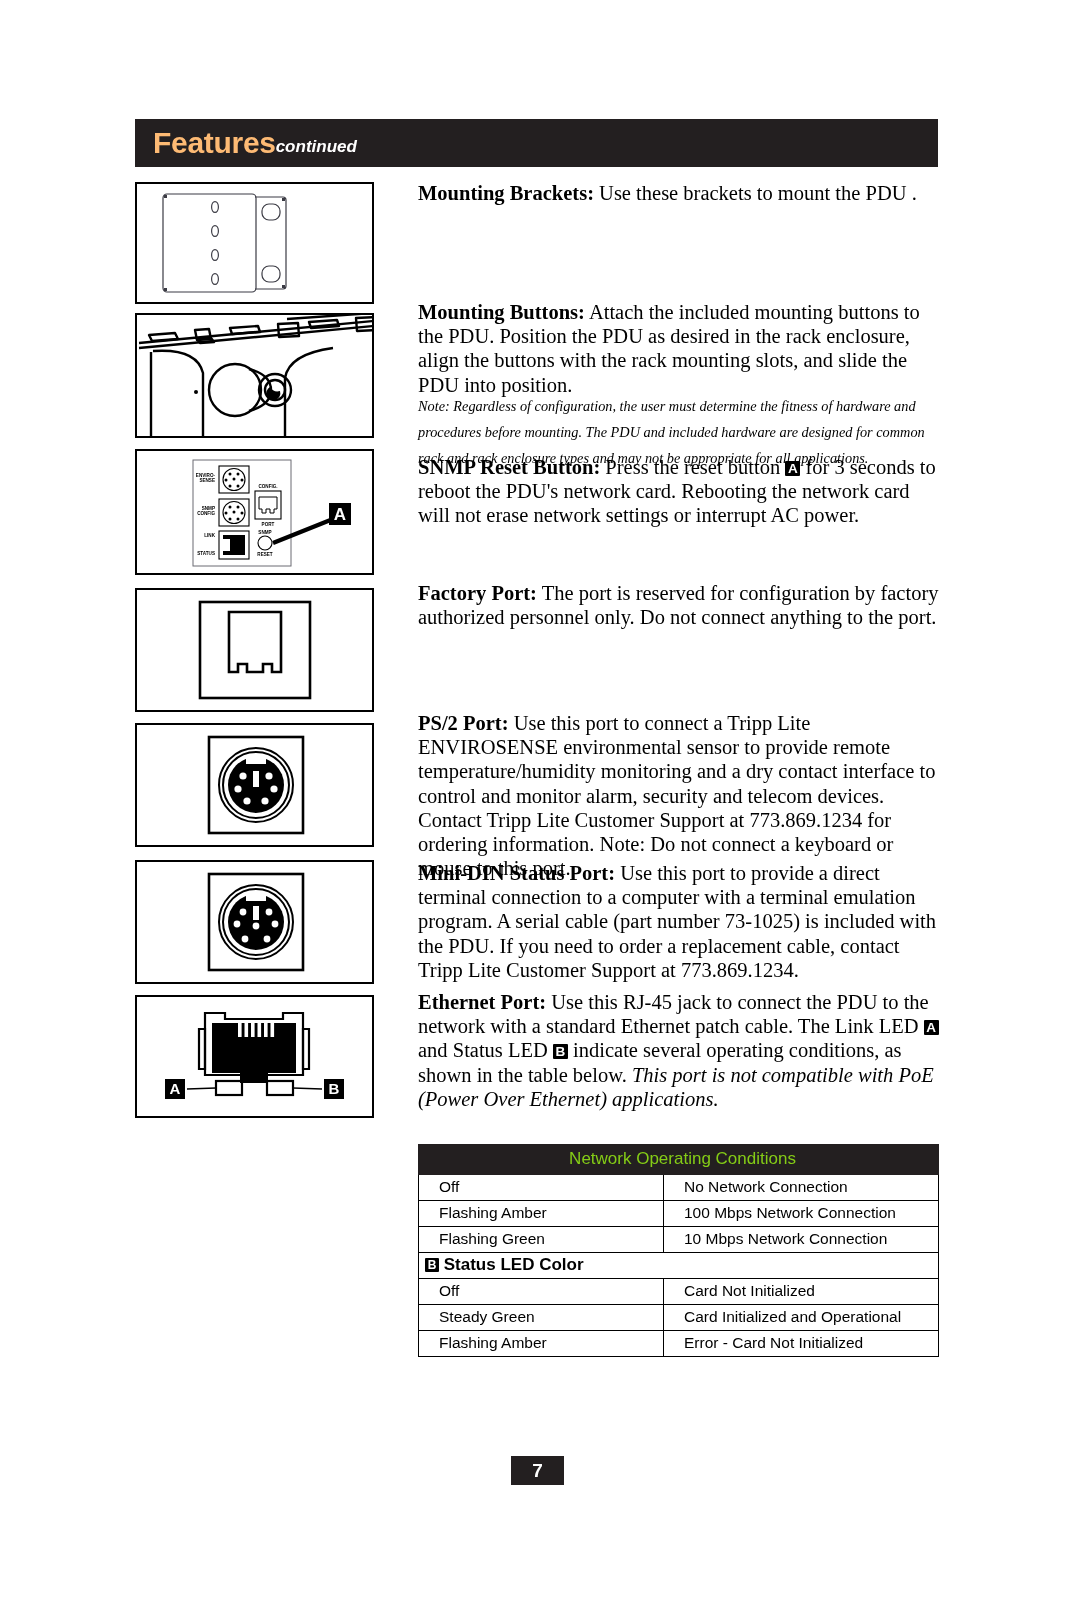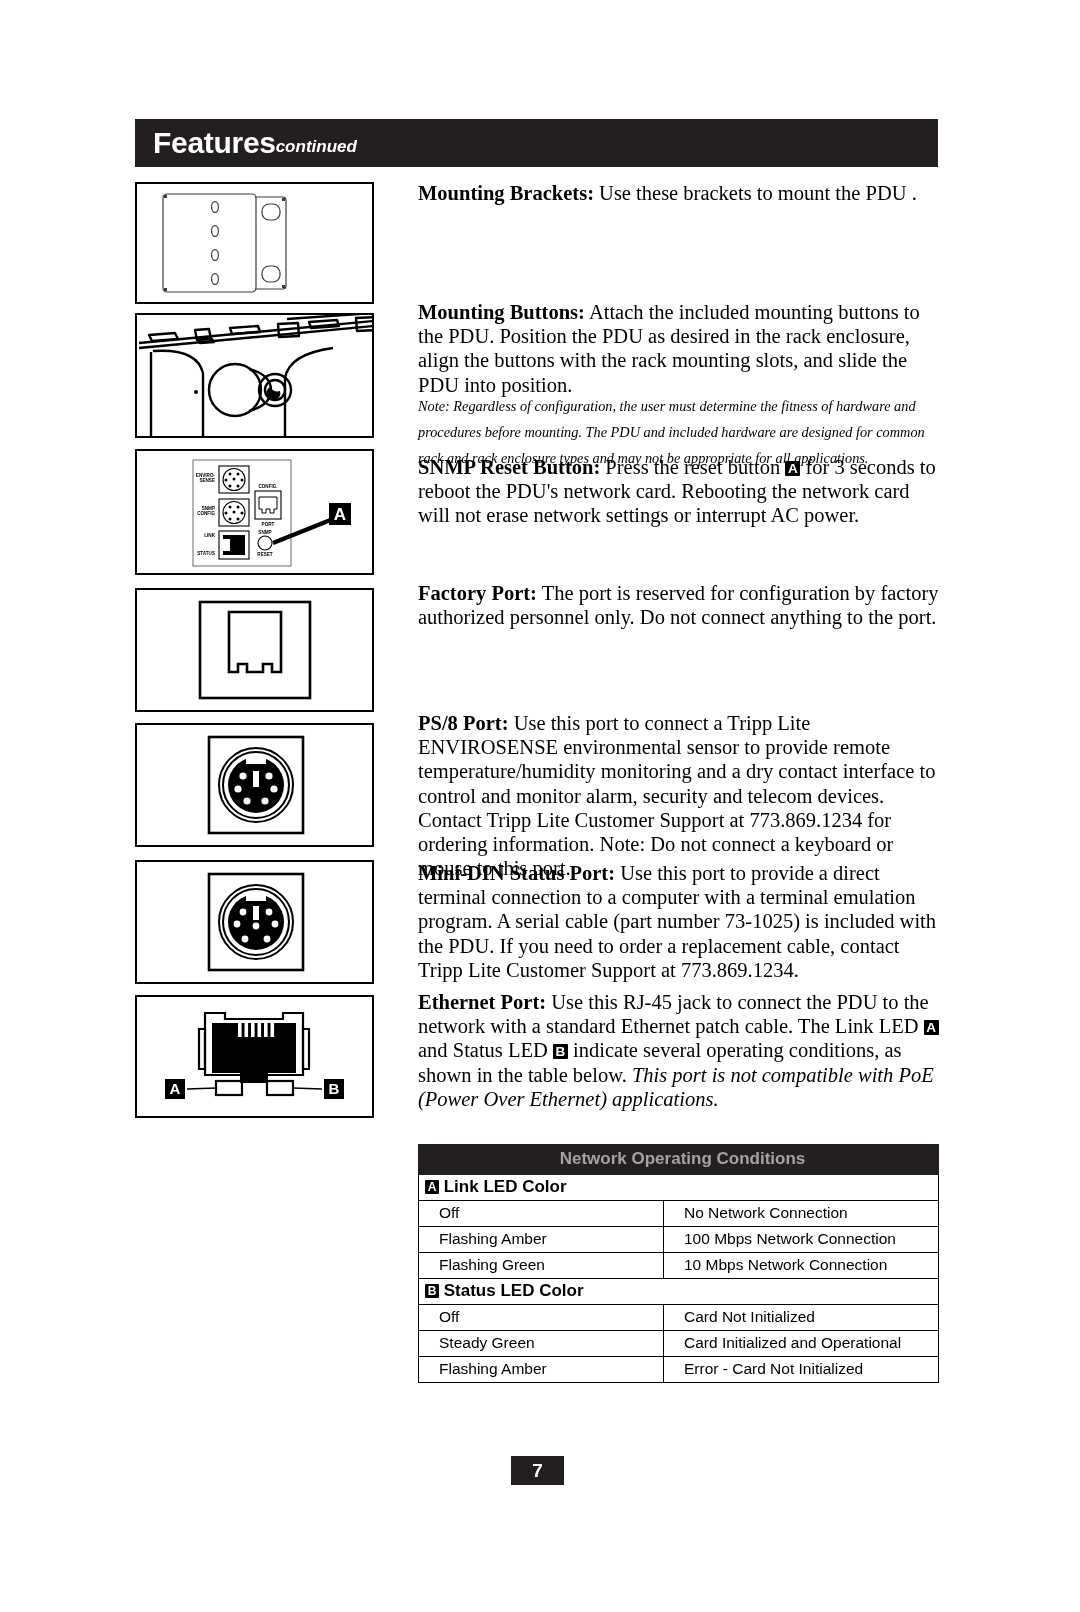--- a/index.html
+++ b/index.html
@@ -11,21 +11,21 @@
   }
   .page{position:absolute;left:0;top:0;width:1080px;height:1612px;overflow:hidden;}
 
   
   .header-bar{
     position:absolute;left:135px;top:119px;width:803px;height:48px;
     background:#231f20;display:flex;align-items:center;
   }
   .header-title{
     font-family:"Liberation Sans", sans-serif;
-    color:#ffffff;font-weight:bold;font-size:30px;letter-spacing:-0.3px;
+    color:#fdba74;font-weight:bold;font-size:30px;letter-spacing:-0.3px;
     margin-left:18px;line-height:1;
   }
   .header-sub{
     font-family:"Liberation Sans", sans-serif;
     color:#ffffff;font-weight:bold;font-style:italic;font-size:17px;
     line-height:1;position:relative;top:3px;
   }
 
   
   .figbox{
@@ -83,21 +83,21 @@
 
   
   .tbl-wrap{position:absolute;left:418px;top:1144px;width:521px;}
   table.cond{
     border-collapse:collapse;width:100%;
     font-family:"Liberation Sans", sans-serif;
     font-size:15.5px;color:#000;
   }
   table.cond td{border:1px solid #000;padding:2px 6px 3px 20px;height:20px;}
   tr.tbl-head td{
-    background:#231f20;color:#a3a3a3;font-weight:bold;text-align:center;
+    background:#231f20;color:#84cc16;font-weight:normal;text-align:center;
     font-size:17px;padding:4px 0 5px 8px;border:1px solid #231f20;
   }
   tr.sec td{font-weight:bold;font-size:17px;padding:2px 6px 3px 6px;}
   td.c1{width:218px;}
 
   
   .pagenum{
     position:absolute;left:511px;top:1456px;width:53px;height:29px;
     background:#231f20;color:#fff;
     font-family:"Liberation Sans", sans-serif;font-weight:bold;font-size:19px;
@@ -300,41 +300,38 @@
 
   <div class="col p-snmp">
     <p class="para"><b>SNMP Reset Button:</b><span> Press the reset button </span><span class="badge">A</span><span> for 3 seconds to reboot the PDU's network card. Rebooting the network card will not erase network settings or interrupt AC power.</span></p>
   </div>
 
   <div class="col p-factory">
     <p class="para"><b>Factory Port:</b><span> The port is reserved for configuration by factory authorized personnel only. Do not connect anything to the port.</span></p>
   </div>
 
   <div class="col p-ps2">
-    <p class="para"><b>PS/8 Port:</b><span> Use this port to connect a Tripp Lite ENVIROSENSE environmental sensor to provide remote temperature/humidity monitoring and a dry contact interface to control and monitor alarm, security and telecom devices. Contact Tripp Lite Customer Support at 773.869.1234 for ordering information. Note: Do not connect a keyboard or mouse to this port.</span></p>
+    <p class="para"><b>PS/2 Port:</b><span> Use this port to connect a Tripp Lite ENVIROSENSE environmental sensor to provide remote temperature/humidity monitoring and a dry contact interface to control and monitor alarm, security and telecom devices. Contact Tripp Lite Customer Support at 773.869.1234 for ordering information. Note: Do not connect a keyboard or mouse to this port.</span></p>
   </div>
 
   <div class="col p-midi">
     <p class="para"><b>Mini-DIN Status Port:</b><span> Use this port to provide a direct terminal connection to a computer with a terminal emulation program. A serial cable (part number 73-1025) is included with the PDU. If you need to order a replacement cable, contact Tripp Lite Customer Support at 773.869.1234.</span></p>
   </div>
 
   <div class="col p-eth">
     <p class="para"><b>Ethernet Port:</b><span> Use this RJ-45 jack to connect the PDU to the network with a standard Ethernet patch cable. The Link LED </span><span class="badge">A</span><span> and Status LED </span><span class="badge">B</span><span> indicate several operating conditions, as shown in the table below. </span><span class="italic">This port is not compatible with PoE (Power Over Ethernet) applications.</span></p>
   </div>
 
   <div class="tbl-wrap">
     <table class="cond">
       <tbody>
         <tr class="tbl-head">
           <td colspan="2">Network Operating Conditions</td>
         </tr>
 
-        <tr class="sec">
-          <td colspan="2"><span class="badge-sm">A</span>&nbsp;<span>Link LED Color</span></td>
-        </tr>
         <tr>
           <td class="c1">Off</td>
           <td>No Network Connection</td>
         </tr>
         <tr>
           <td class="c1">Flashing Amber</td>
           <td>100 Mbps Network Connection</td>
         </tr>
         <tr>
           <td class="c1">Flashing Green</td>

